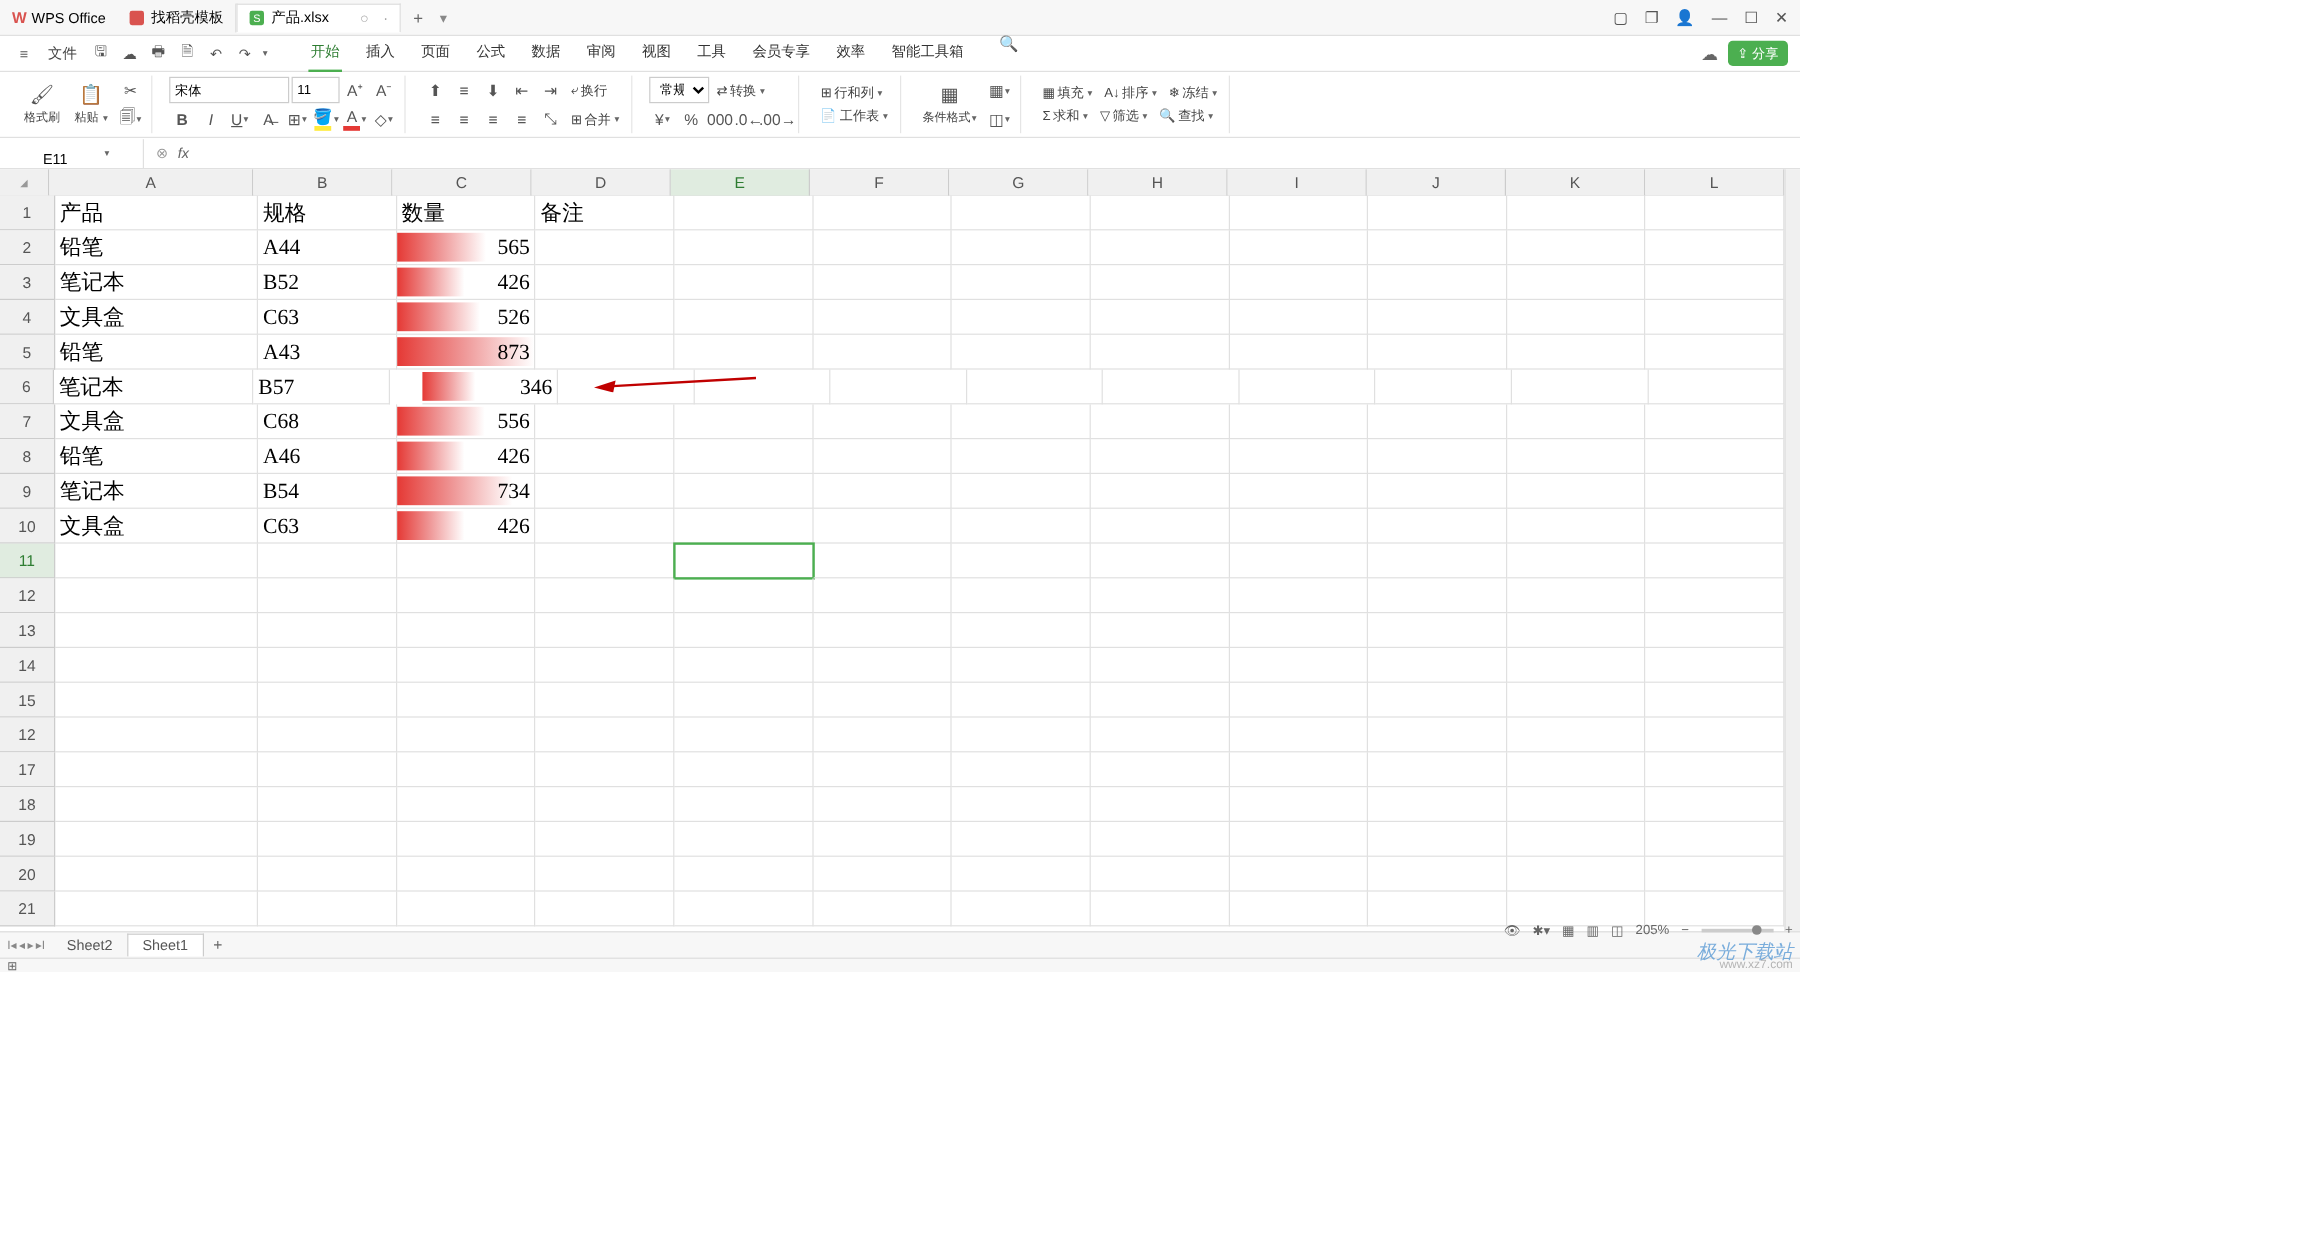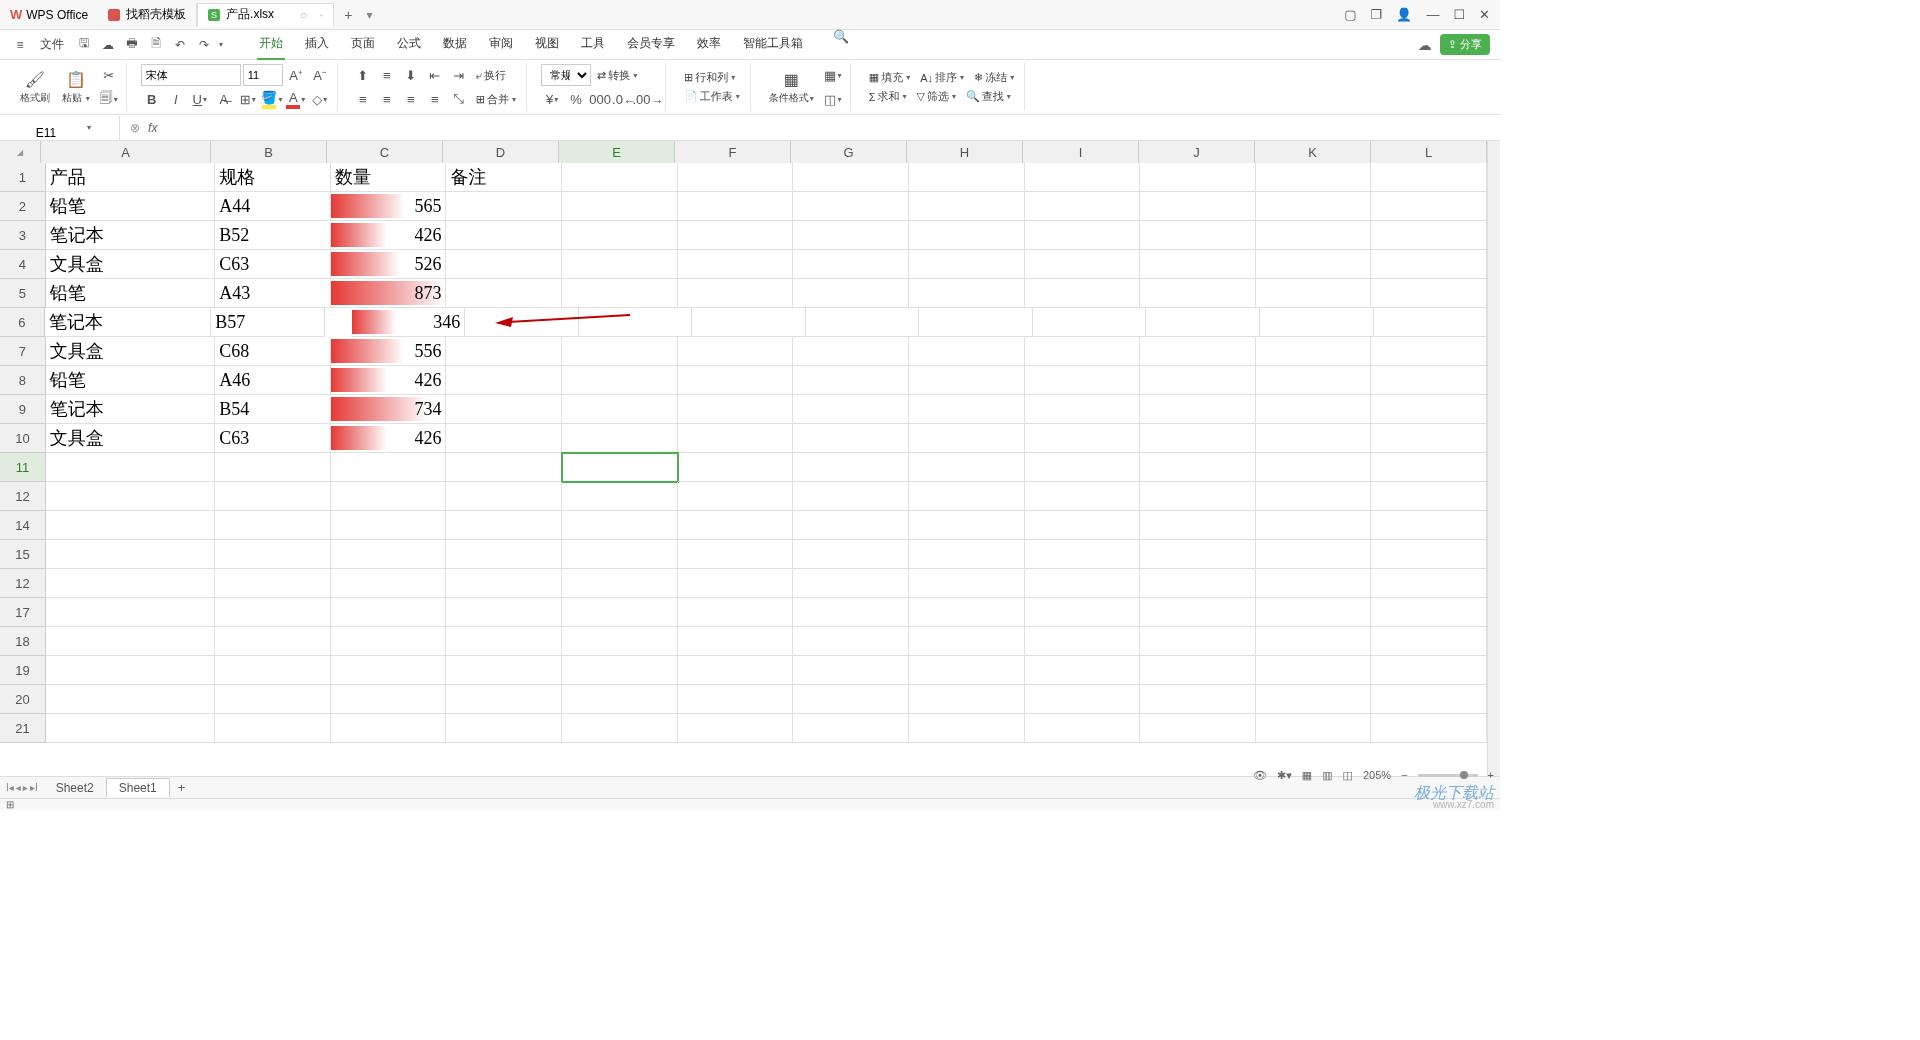--- a/index.html
+++ b/index.html
@@ -509,20 +509,35 @@
         <div class="cell" style="width: 116px;"></div>
         <div class="cell" style="width: 116px;"></div>
         <div class="cell" style="width: 116px;"></div>
         <div class="cell" style="width: 116px;"></div>
         <div class="cell" style="width: 116px;"></div>
         <div class="cell" style="width: 116px;"></div>
         <div class="cell" style="width: 116px;"></div>
         <div class="cell" style="width: 116px;"></div>
       </div>
       <div class="grid-row">
+        <div class="row-header">13</div>
+        <div class="cell" style="width: 170px;"></div>
+        <div class="cell" style="width: 116px;"></div>
+        <div class="cell" style="width: 116px;"></div>
+        <div class="cell" style="width: 116px;"></div>
+        <div class="cell" style="width: 116px;"></div>
+        <div class="cell" style="width: 116px;"></div>
+        <div class="cell" style="width: 116px;"></div>
+        <div class="cell" style="width: 116px;"></div>
+        <div class="cell" style="width: 116px;"></div>
+        <div class="cell" style="width: 116px;"></div>
+        <div class="cell" style="width: 116px;"></div>
+        <div class="cell" style="width: 116px;"></div>
+      </div>
+      <div class="grid-row">
         <div class="row-header">14</div>
         <div class="cell" style="width: 170px;"></div>
         <div class="cell" style="width: 116px;"></div>
         <div class="cell" style="width: 116px;"></div>
         <div class="cell" style="width: 116px;"></div>
         <div class="cell" style="width: 116px;"></div>
         <div class="cell" style="width: 116px;"></div>
         <div class="cell" style="width: 116px;"></div>
         <div class="cell" style="width: 116px;"></div>
         <div class="cell" style="width: 116px;"></div>

